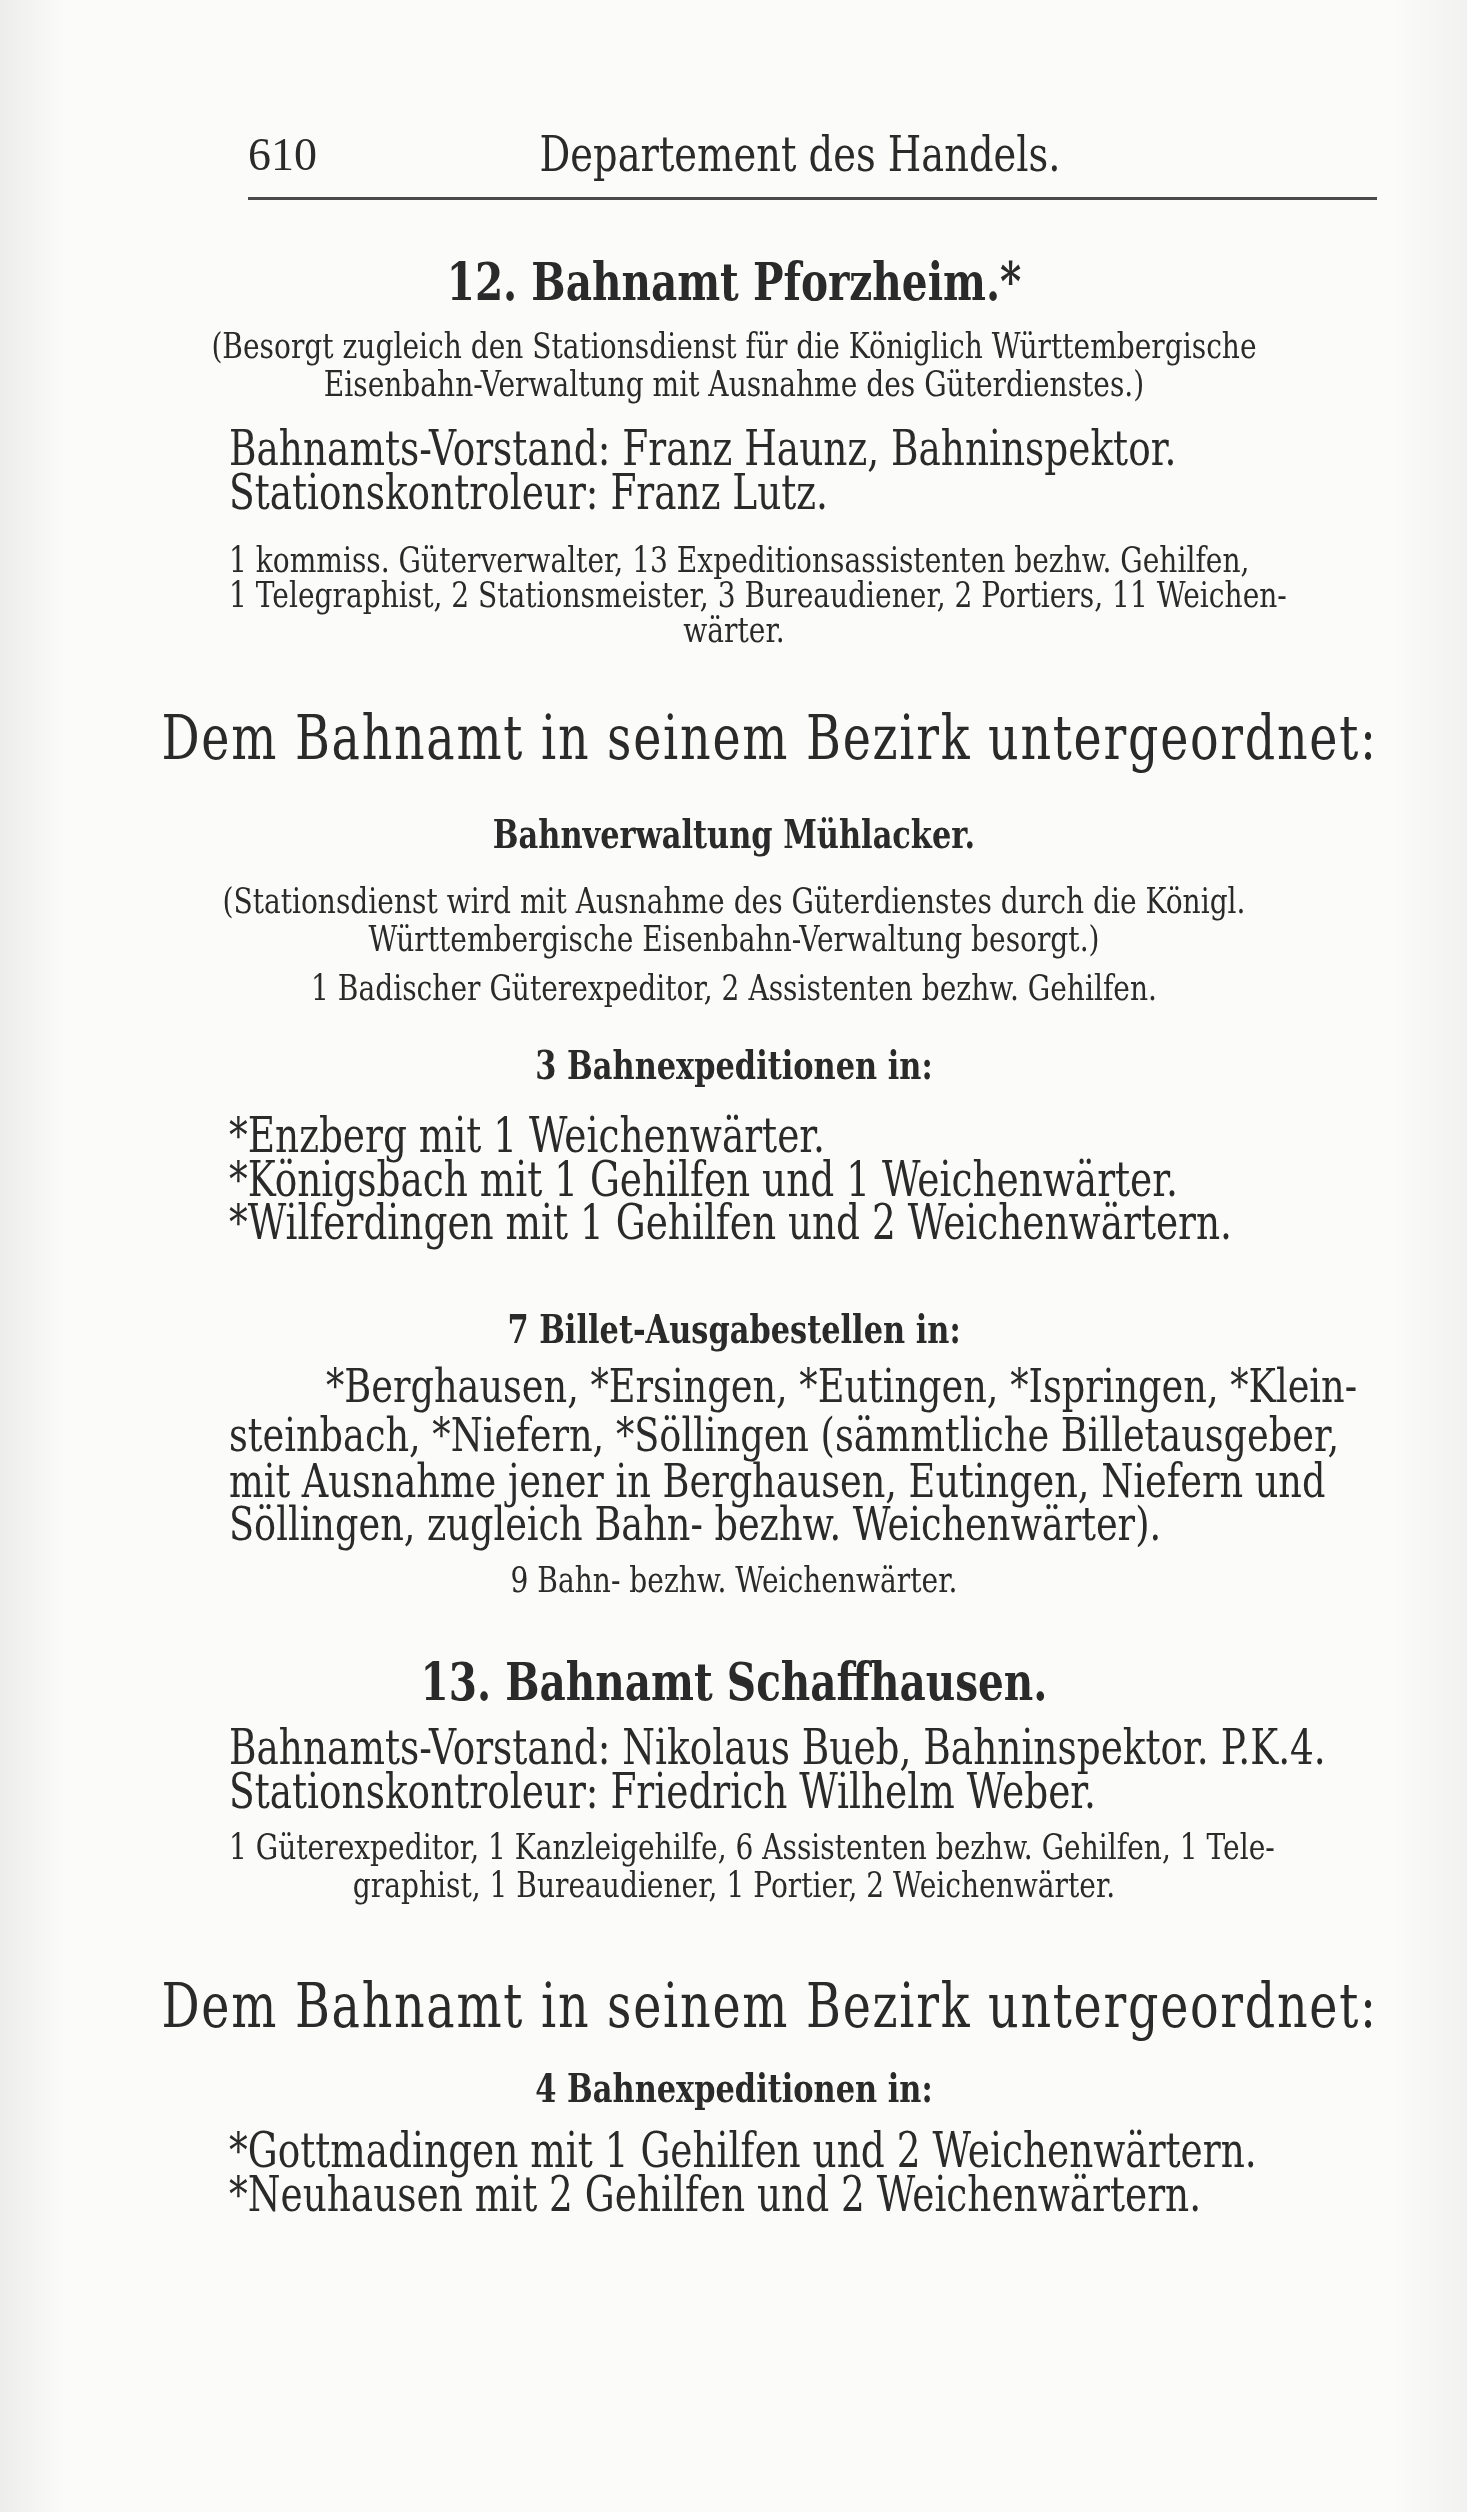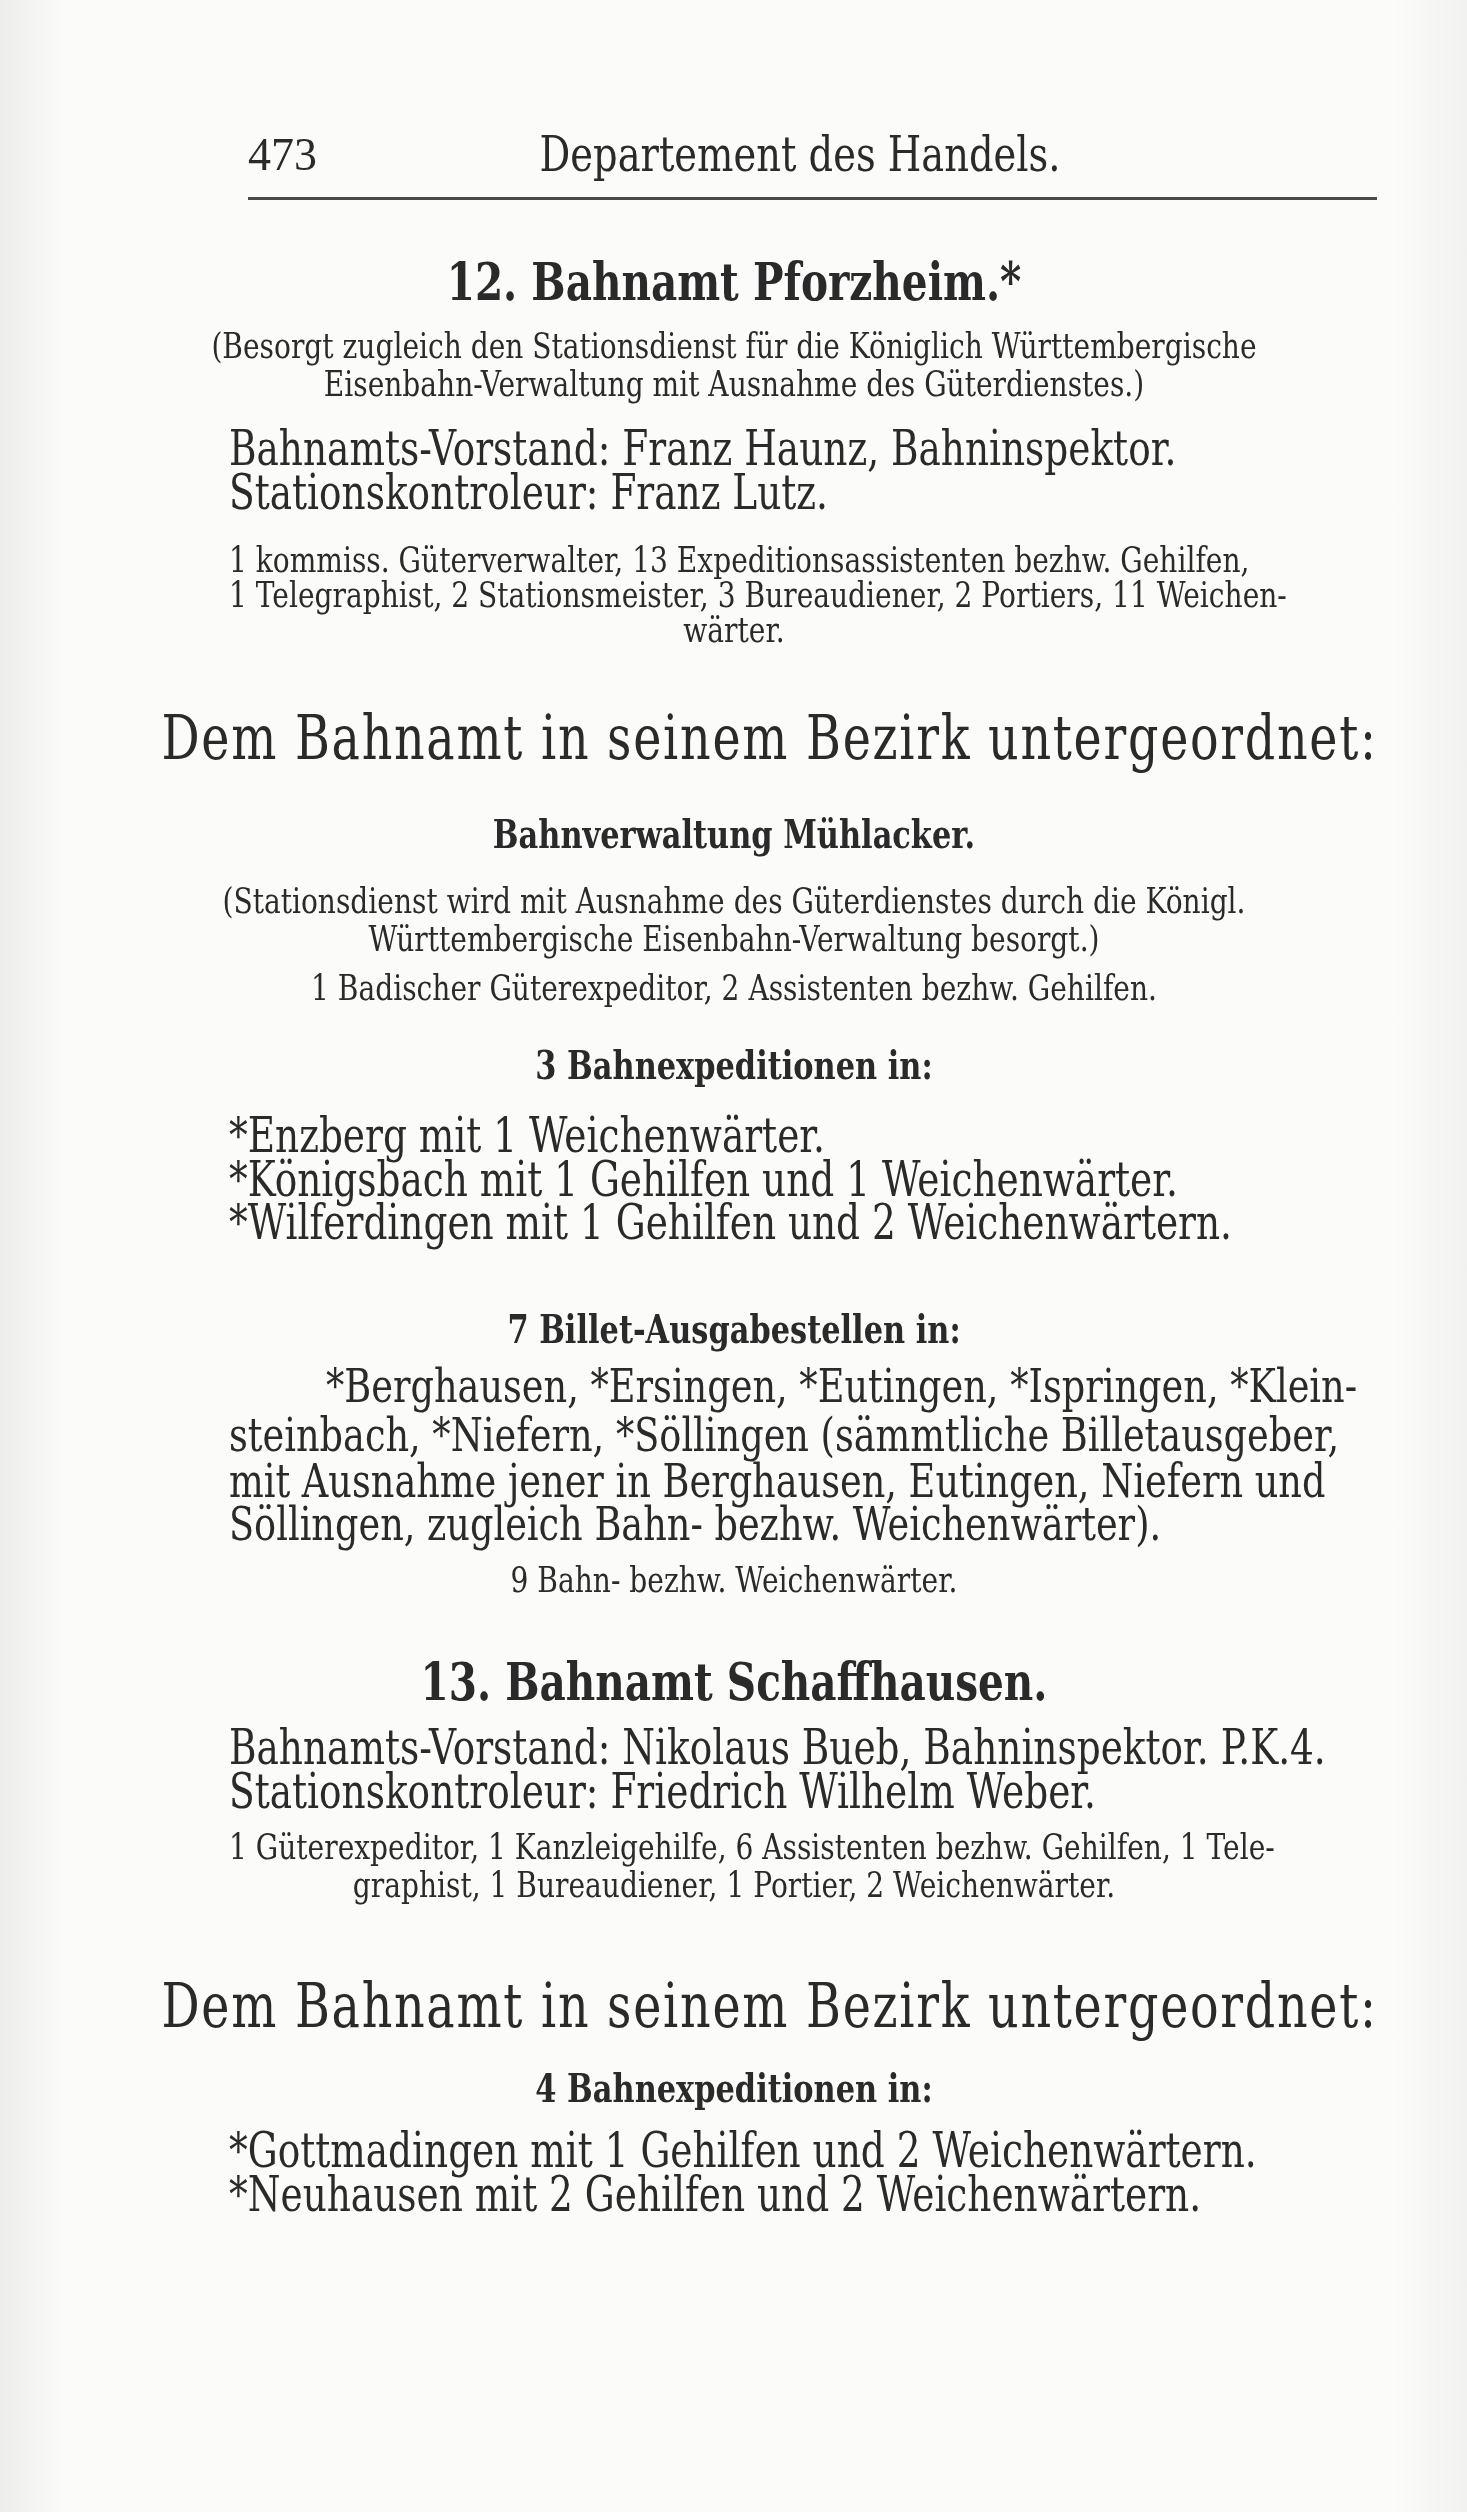--- a/index.html
+++ b/index.html
@@ -31,21 +31,21 @@
   .sub-head { font-size: 39px; font-weight: bold; }
   .entry { font-size: 48px; }
   .para { font-size: 47px; }
 </style>
 </head>
 <body>
 
 <div class="page-shade"></div>
 
 <div>
-  <span class="header-pagenum">473</span>
+  <span class="header-pagenum">610</span>
   <div class="header-title">Departement des Handels.</div>
   <div class="header-rule"></div>
 </div>
 
 <div>
   <div class="line center sec-title" style="top:251px;">12. Bahnamt Pforzheim.*</div>
   <div class="line center paren" style="top:325px;">(Besorgt zugleich den Stationsdienst für die Königlich Württembergische</div>
   <div class="line center paren" style="top:363px;">Eisenbahn-Verwaltung mit Ausnahme des Güterdienstes.)</div>
 
   <div class="line left main" style="top:420px;">Bahnamts-Vorstand: Franz Haunz, Bahninspektor.</div>

